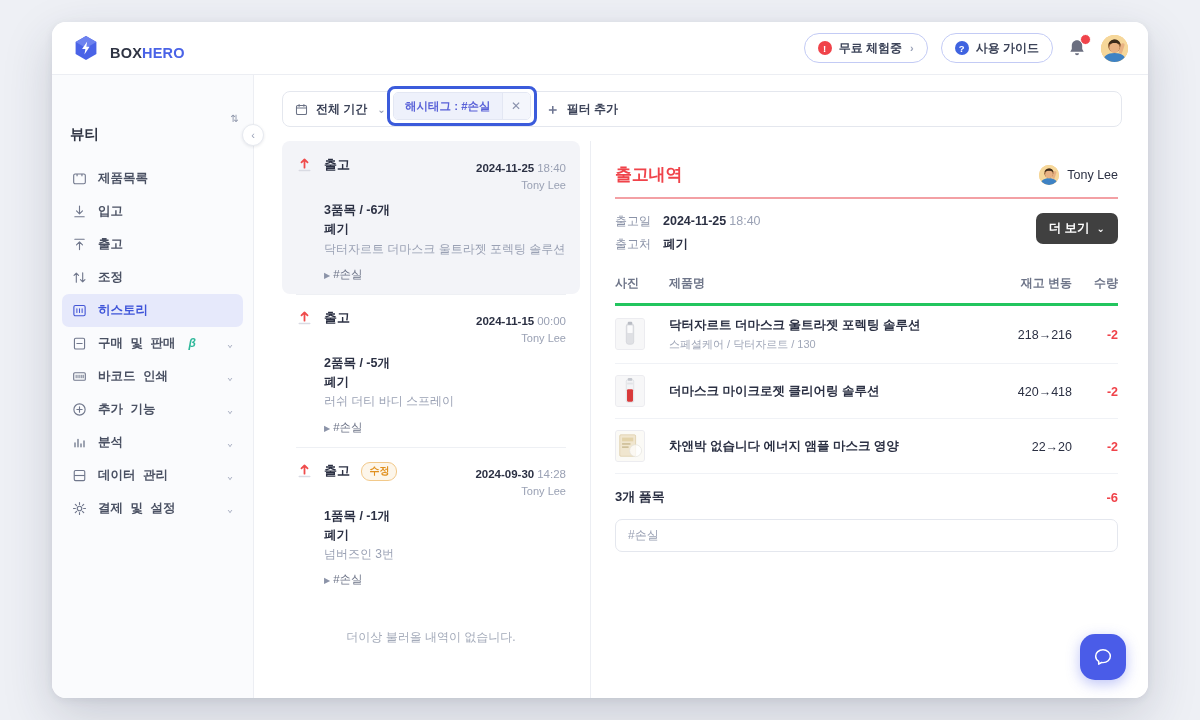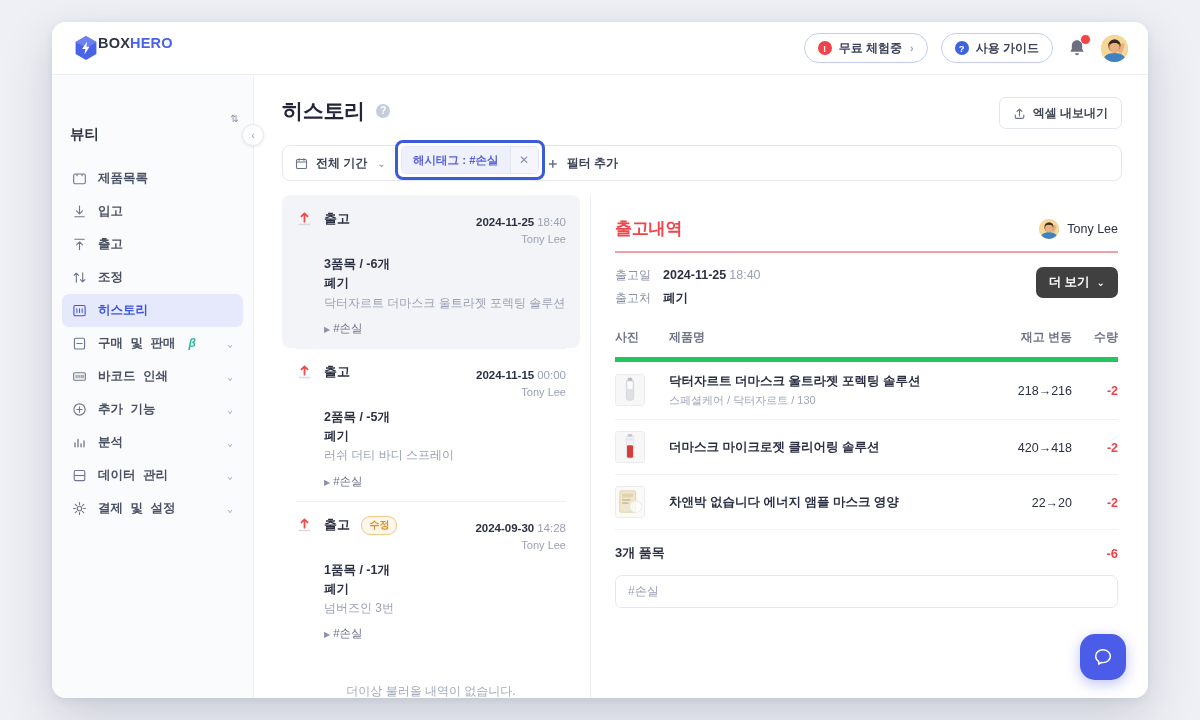--- a/index.html
+++ b/index.html
@@ -25,21 +25,21 @@
   }
 
   
   .topbar {
     height: 53px; flex: 0 0 53px;
     display: flex; align-items: center;
     padding: 0 20px 0 22px;
     border-bottom: 1px solid #eceef3;
     background: #fff;
   }
-  .brand { display: flex; align-items: flex-start; gap: 0; }
+  .brand { display: flex; align-items: flex-end; gap: 12px; }
   .brand-mark { width: 24px; height: 26px; display:block; }
   .brand-text { font-size: 14.5px; font-weight: 700; letter-spacing: .2px; }
   .brand-text .b1 { color: #2f3443; }
   .brand-text .b2 { color: #4a63e7; }
   .topbar-right { margin-left: auto; display: flex; align-items: center; gap: 13px; }
 
   .pill {
     display: flex; align-items: center; gap: 7px;
     height: 30px; padding: 0 13px;
     border: 1px solid #c3cbf5; border-radius: 16px;
@@ -141,21 +141,21 @@
     background: #fff; position: relative;
   }
   .f-period {
     display: flex; align-items: center; gap: 8px;
     padding: 0 12px; height: 100%; cursor: pointer;
     font-size: 12px; color: #3c4358; font-weight: 600; white-space: nowrap;
   }
   .f-period .chev { color: #98a0b5; font-size: 10px; margin-left: 2px;}
   .f-sep { width: 1px; height: 18px; background: #e8ebf1; }
   .chip-highlight {
-    position: absolute; left: 112px; top: -6px;
+    position: absolute; left: 104px; top: -6px;
     border: 3px solid #3b5bdb; border-radius: 8px;
     padding: 3px;
     display: flex; align-items: center;
     background: #fff;
   }
   .chip {
     display: flex; align-items: stretch;
     height: 28px; border-radius: 5px; overflow: hidden;
     border: 1px solid #e3e7f3;
   }
@@ -247,21 +247,21 @@
     background: #404040; color: #fff; border: none; border-radius: 7px;
     font-size: 12.5px; font-weight: 700; cursor: pointer;
     font-family: inherit; white-space: nowrap;
   }
   .more-btn .chev { font-size: 10px; }
 
   .d-table { margin-top: 16px; width: 100%; }
   .dt-head {
     display: flex; align-items: center;
     padding: 0 0 11px 0;
-    border-bottom: 5px solid #22c55e;
+    border-bottom: 3px solid #22c55e;
     font-size: 12px; color: #6d7488; font-weight: 600;
   }
   .dt-row {
     display: flex; align-items: center;
     padding: 11px 0;
     border-bottom: 1px solid #f0f2f6;
   }
   .c-photo { width: 54px; flex: 0 0 54px; }
   .c-name { flex: 1; min-width: 0; padding-right: 8px; }
   .c-delta { width: 96px; flex: 0 0 96px; text-align: right; }
@@ -451,32 +451,20 @@
 
       </div>
 
       <div class="collapse-btn">
         <span>‹</span>
       </div>
     </div>
 
     <div class="main">
 
-      <div class="main-head">
-        <div>
-          <span class="page-title">히스토리</span>
-          <span class="help-ico">?</span>
-        </div>
-        <div class="export-btn">
-          <svg width="13" height="13" viewBox="0 0 14 14">
-              <path d="M7 9.6V2.4M4.4 4.8 7 2.2l2.6 2.6M2.4 8.6v2.2a1.4 1.4 0 0 0 1.4 1.4h6.4a1.4 1.4 0 0 0 1.4-1.4V8.6" stroke="#6b7285" stroke-width="1.2" fill="none" stroke-linecap="round" stroke-linejoin="round"></path>
-            </svg>
-          <span>엑셀 내보내기</span>
-        </div>
-      </div>
 
       <div class="filter-bar">
         <div class="f-period">
           <svg width="13" height="13" viewBox="0 0 14 14">
               <rect x="1.6" y="2.6" width="10.8" height="9.8" rx="1.4" fill="none" stroke="#6b7285" stroke-width="1.15"></rect>
               <path d="M1.6 5.4h10.8M4.4 1.6v2M9.6 1.6v2" stroke="#6b7285" stroke-width="1.15" stroke-linecap="round"></path>
             </svg>
           <span>전체 기간</span>
           <span class="chev">⌄</span>
         </div>

